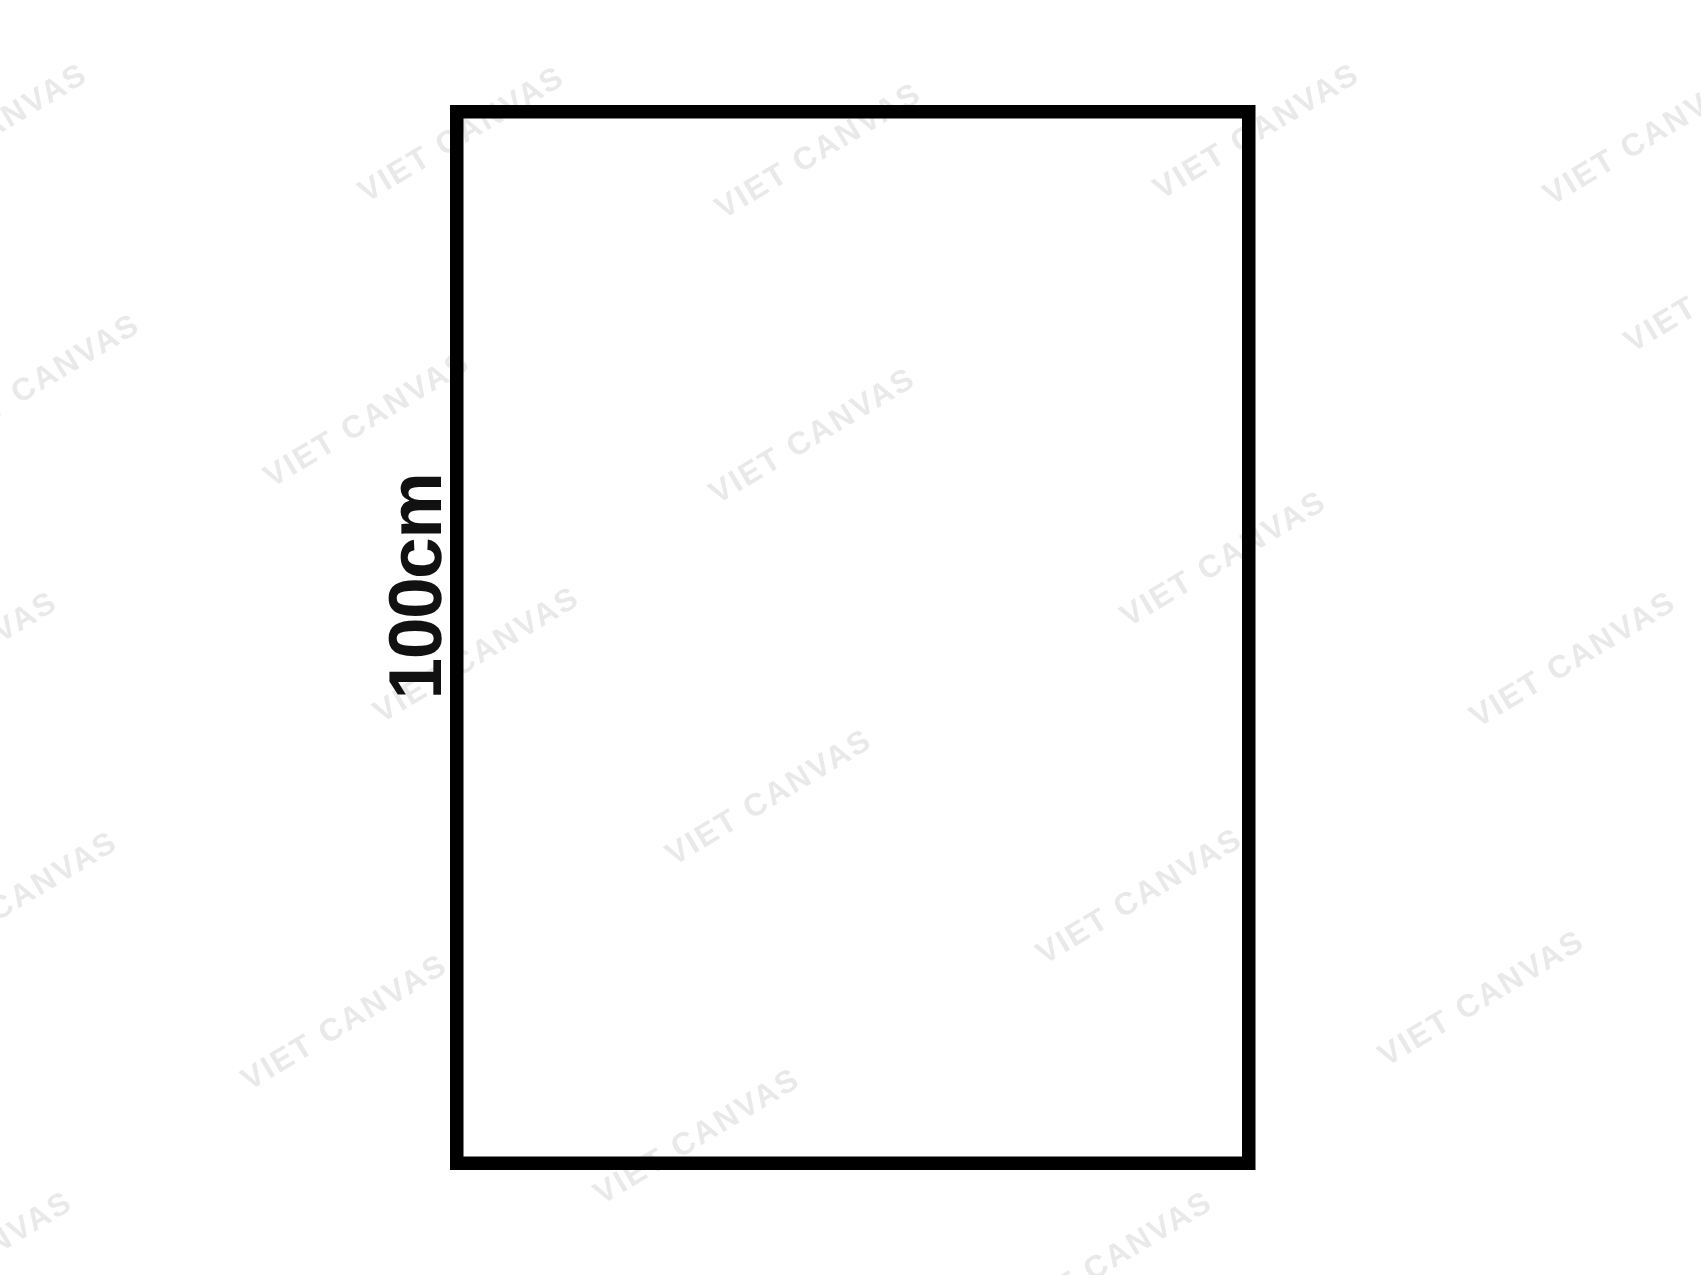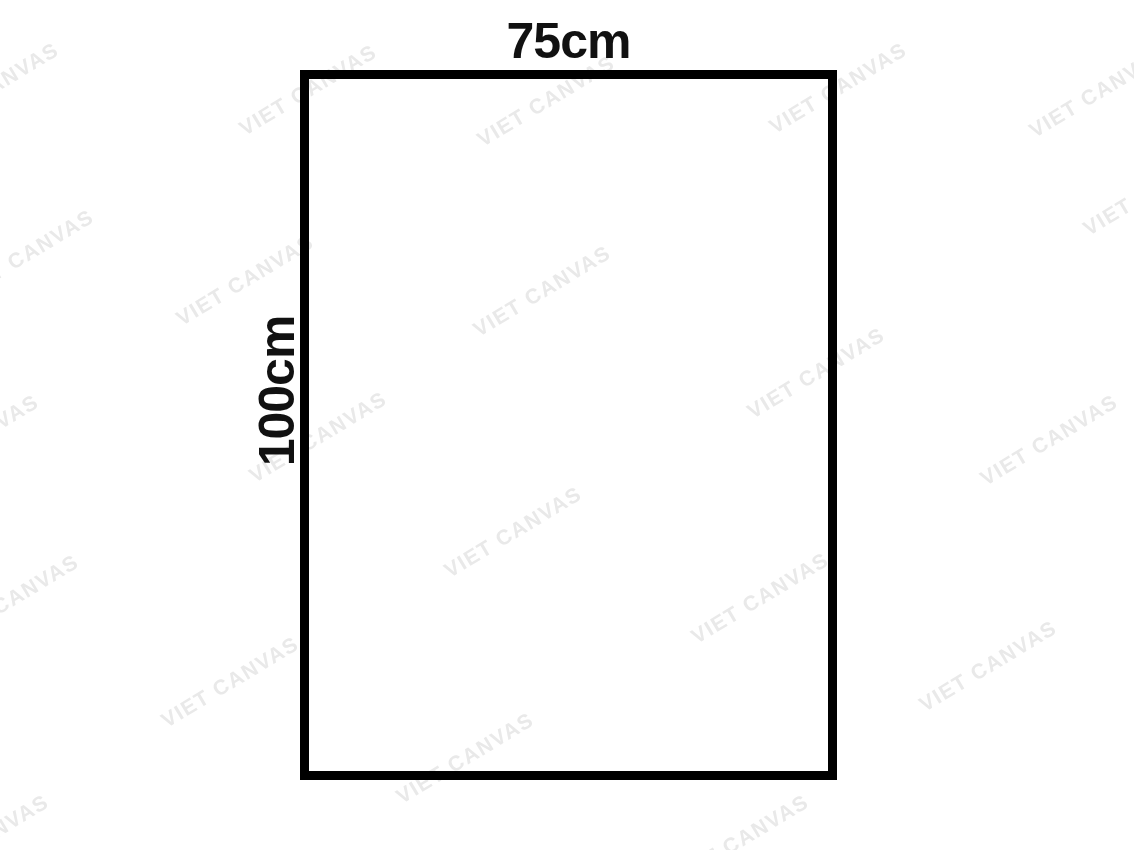--- a/index.html
+++ b/index.html
@@ -84,15 +84,14 @@
       <span class="wm" style="left: 513px; top: 532px; transform: translate(-50%, -50%) rotate(-31deg);">VIET CANVAS</span>
       <span class="wm" style="left: 10px; top: 600px; transform: translate(-50%, -50%) rotate(-31deg);">VIET CANVAS</span>
       <span class="wm" style="left: 760px; top: 598px; transform: translate(-50%, -50%) rotate(-31deg);">VIET CANVAS</span>
       <span class="wm" style="left: 230px; top: 682px; transform: translate(-50%, -50%) rotate(-31deg);">VIET CANVAS</span>
       <span class="wm" style="left: 988px; top: 666px; transform: translate(-50%, -50%) rotate(-31deg);">VIET CANVAS</span>
       <span class="wm" style="left: 465px; top: 758px; transform: translate(-50%, -50%) rotate(-31deg);">VIET CANVAS</span>
       <span class="wm" style="left: -20px; top: 840px; transform: translate(-50%, -50%) rotate(-31deg);">VIET CANVAS</span>
       <span class="wm" style="left: 740px; top: 840px; transform: translate(-50%, -50%) rotate(-31deg);">VIET CANVAS</span>
     </div>
   <div class="rect-outline"></div>
-  <div class="dim-label width-label">75cm</div>
   <div class="dim-label height-label">100cm</div>
 </div>
 
 </body></html>

